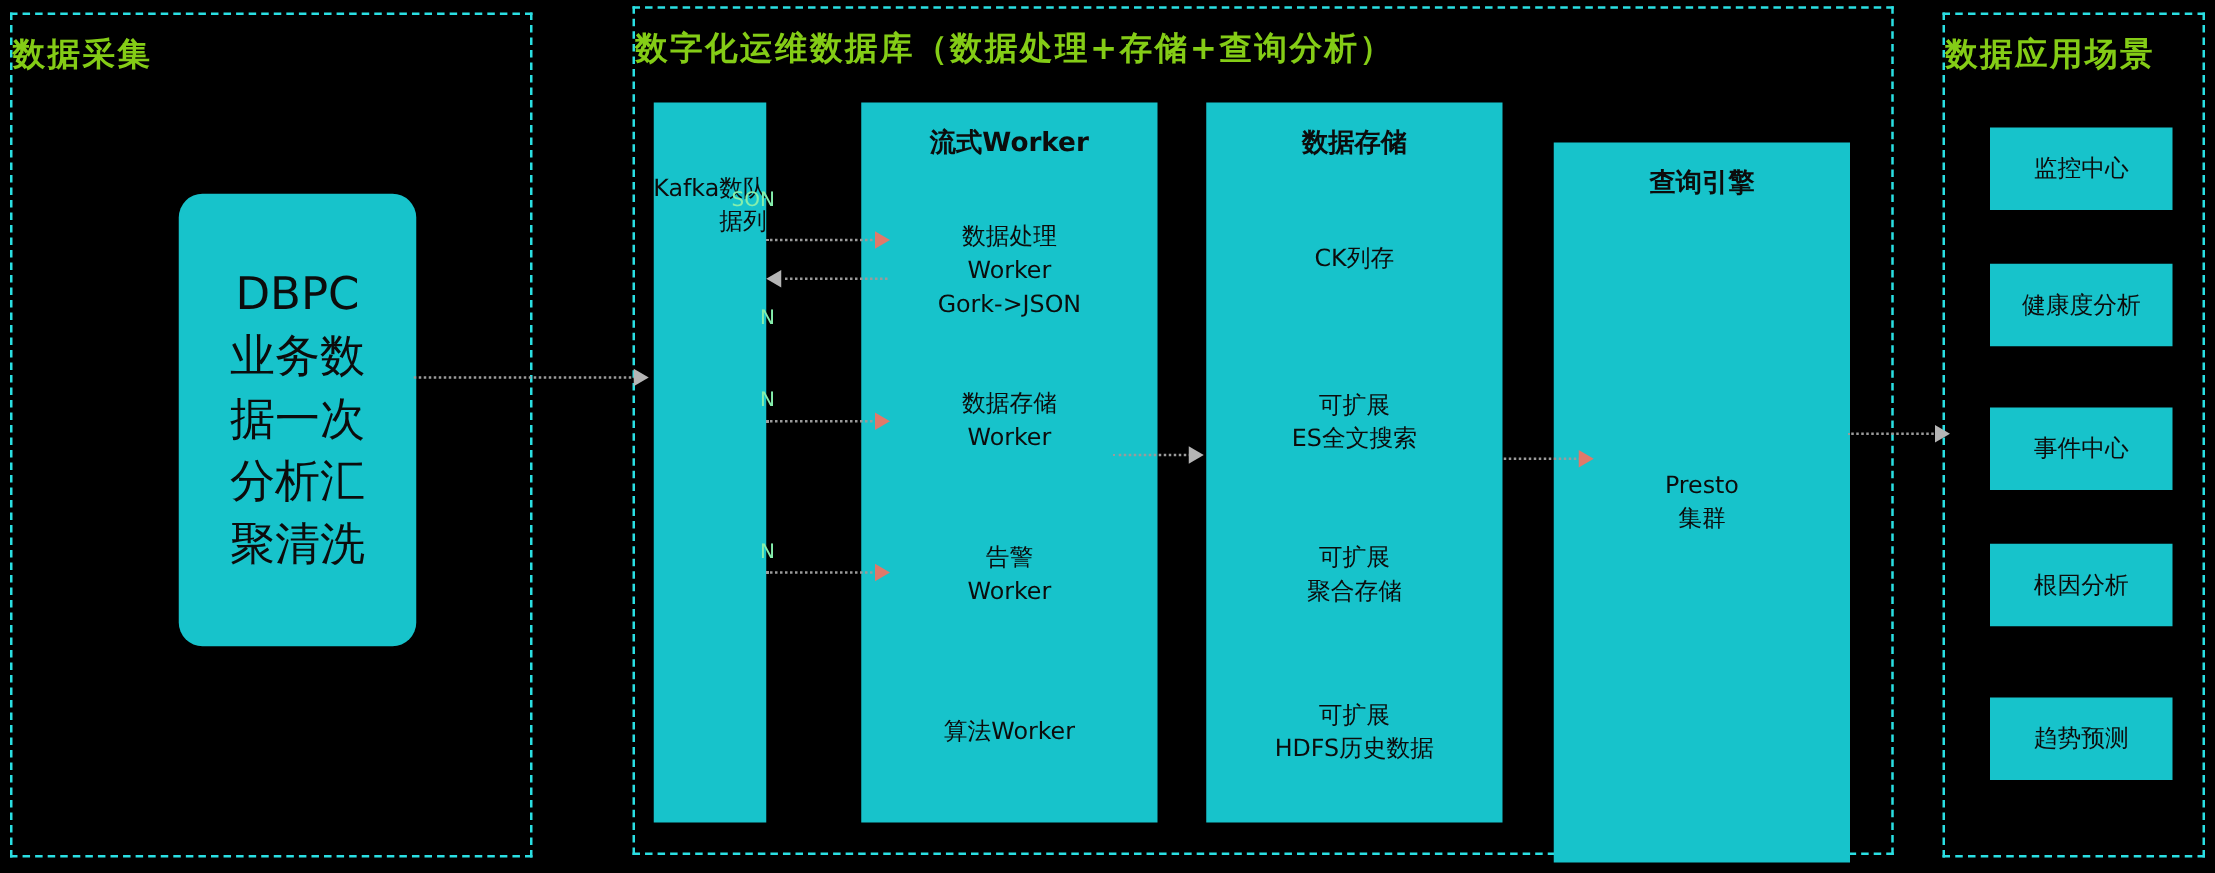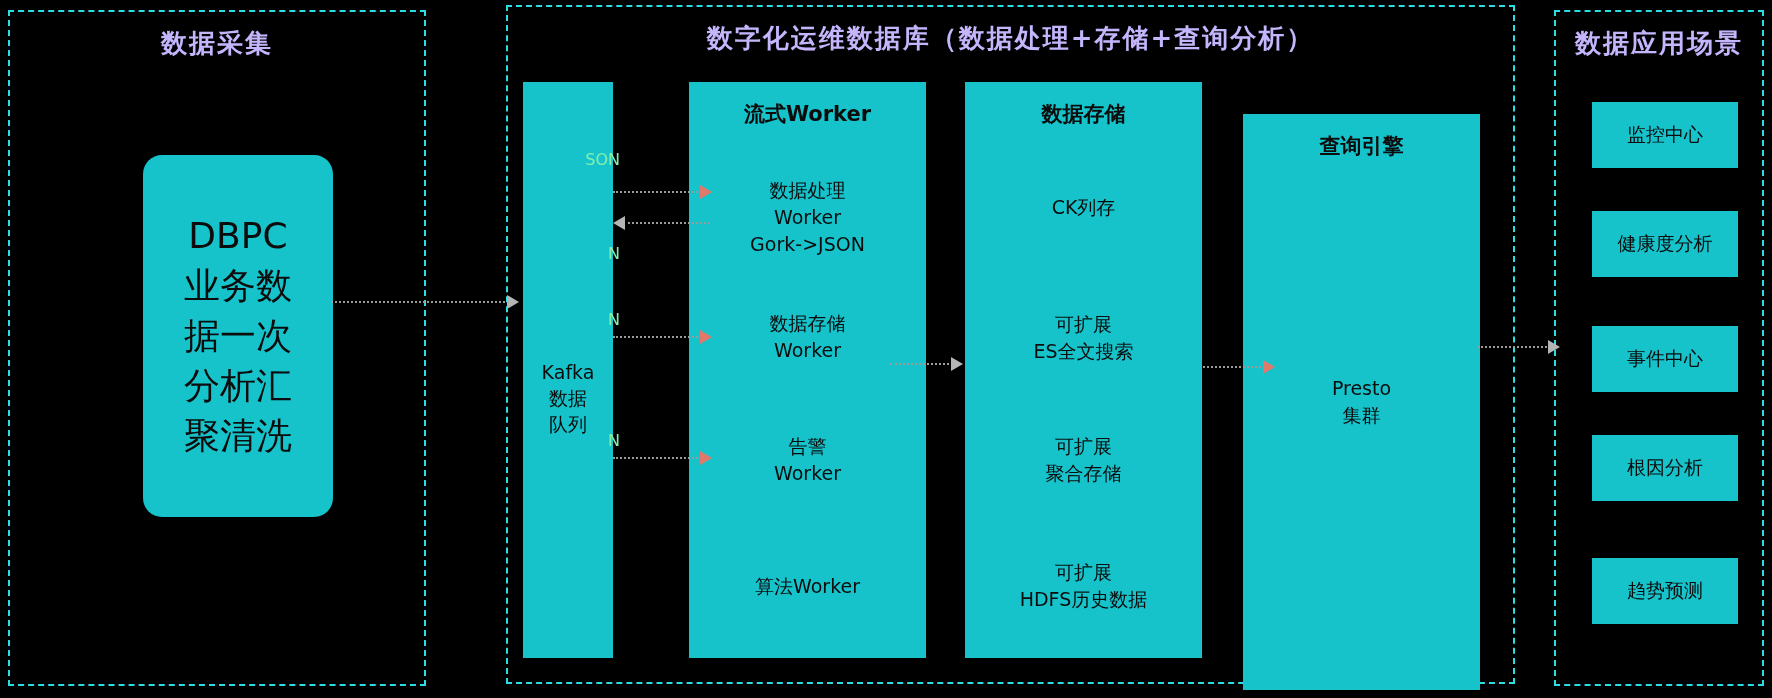--- a/index.html
+++ b/index.html
@@ -6,33 +6,33 @@
   html,body { background:#000; overflow:hidden; }
   .canvas {
     position:relative; width:1772px; height:698px; background:#000;
     font-family:"DejaVu Sans","Liberation Sans",sans-serif;
   }
   .panel { position:absolute; border:2px dashed var(--border,#2adfe3); }
   #panel-collect { left:8px;   top:10px; width:418px;  height:676px; }
   #panel-db      { left:506px; top:5px;  width:1009px; height:679px; }
   #panel-apps    { left:1554px;top:10px; width:210px;  height:676px; }
   .panel-title {
-    position:absolute; top:14px; left:0; right:0; text-align:center;
-    font-size:26px; font-weight:700; color:#c4b5fd; letter-spacing:2px;
+    position:absolute; top:14px; left:0; right:0; text-align:left;
+    font-size:26px; font-weight:700; color:#84cc16; letter-spacing:2px;
     white-space:nowrap;
   }
   .node { position:absolute; background:var(--accent,#17c3cb); color:#0c0c0c; z-index:2; }
   #dbpc {
     left:133px; top:143px; width:190px; height:362px;
     display:flex; flex-direction:column; justify-content:center;
     text-align:center; font-size:36px; line-height:50px;border-radius:19px;
   }
   #kafka {
     left:15px; top:75px; width:90px; height:576px;
-    display:flex; flex-direction:column; justify-content:center;
+    display:flex; flex-direction:row; justify-content:center;
     padding-top:56px; text-align:center; font-size:19px; line-height:26px;
   }
   .col { top:75px; width:237px; height:576px; }
   #col-worker  { left:181px; }
   #col-storage { left:457px; }
   #col-query   { left:735px;margin-top:32px; }
   .col-title {
     position:absolute; top:18px; left:0; right:0; text-align:center;
     font-size:21px; font-weight:700;
   }

